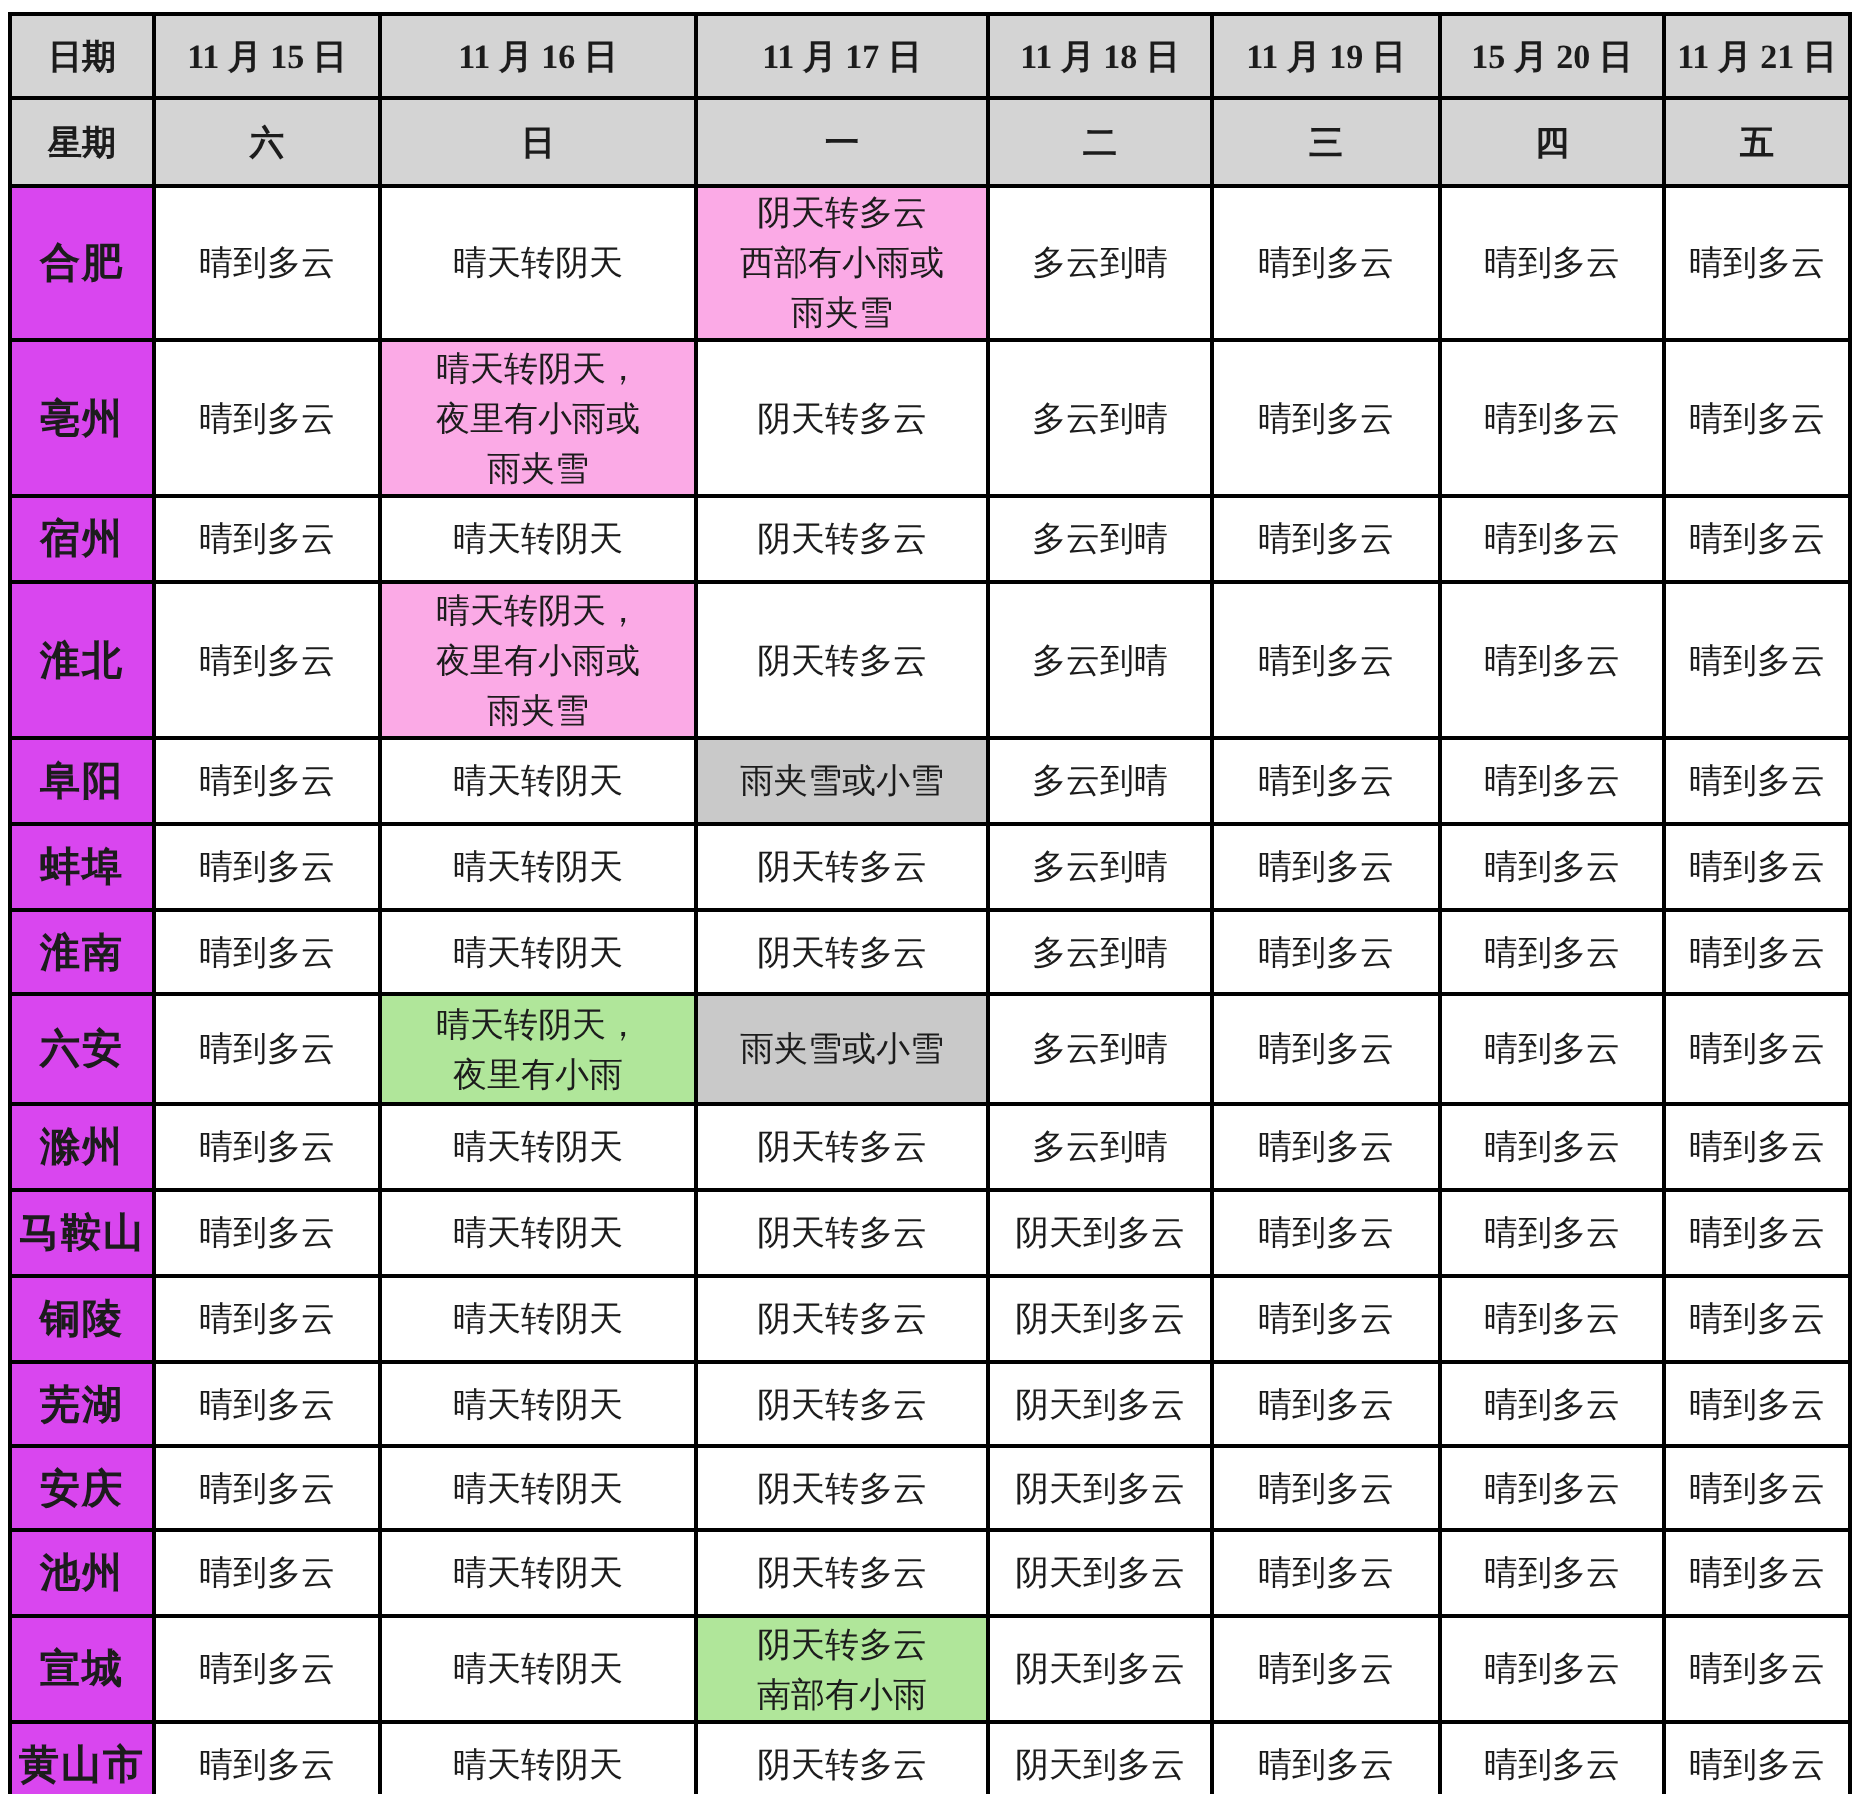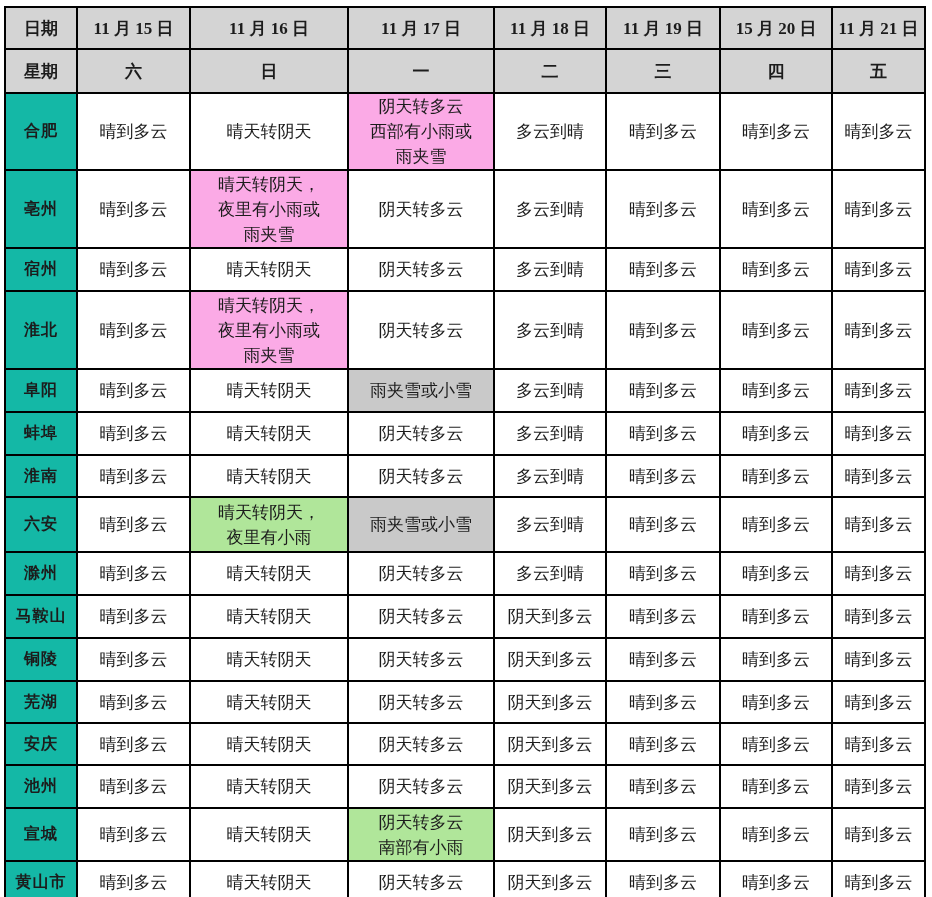--- a/index.html
+++ b/index.html
@@ -31,23 +31,23 @@
   
   tr.date-row th, tr.week-row th {
     background: var(--header-bg, #d4d4d4);
     font-weight: bold;
     font-size: 17px;
   }
   tr.date-row { height: 42px; }
   tr.week-row { height: 44px; }
   
   tbody th.city {
-    background: #14b8a6;
+    background: #d946ef;
     font-weight: bold;
-    font-size: 16px;
+    font-size: 20px;
     letter-spacing: 1px;
   }
   tbody td.cell {
     font-size: 17px;
     font-weight: normal;
     white-space: pre-line;
     line-height: 25px;
   }
   td.bg-pink  { background: var(--pink, #fbaae6); }
   td.bg-green { background: var(--green, #b0e69a); }

